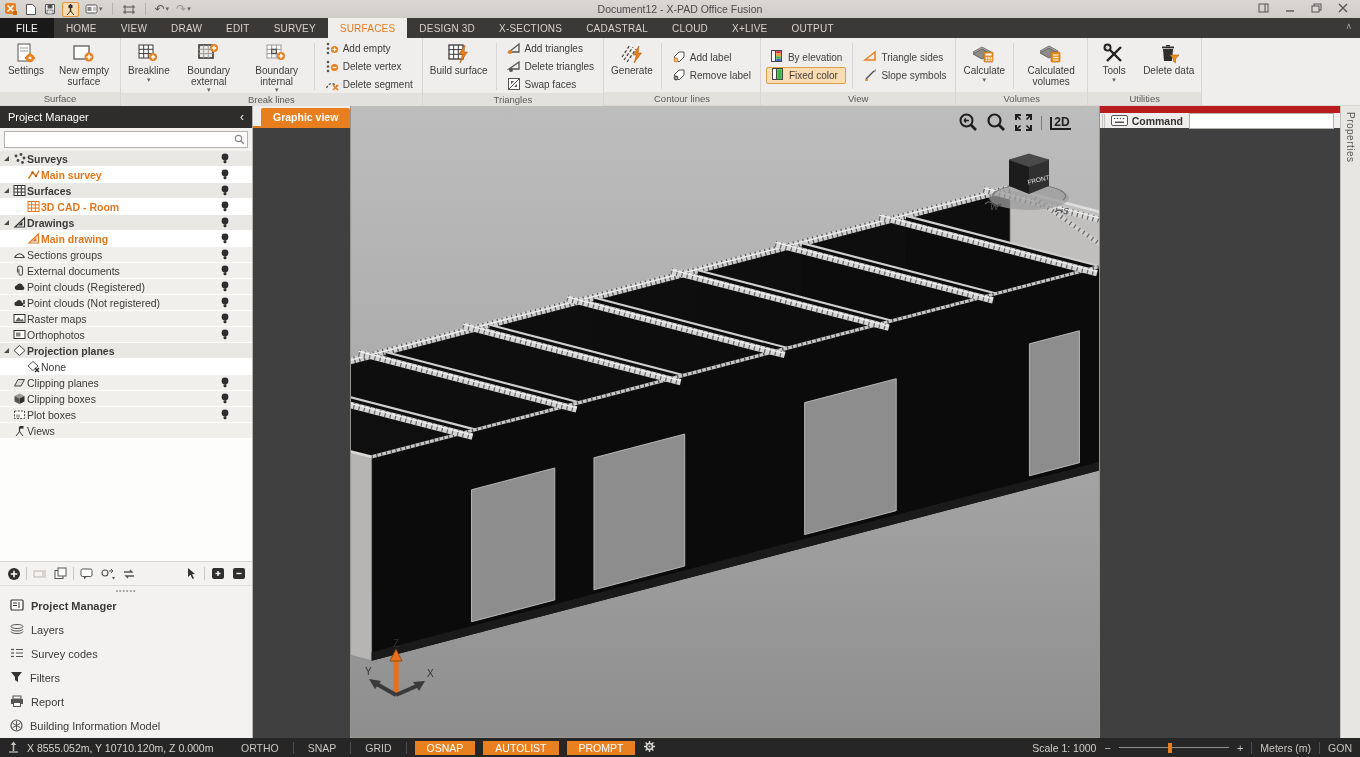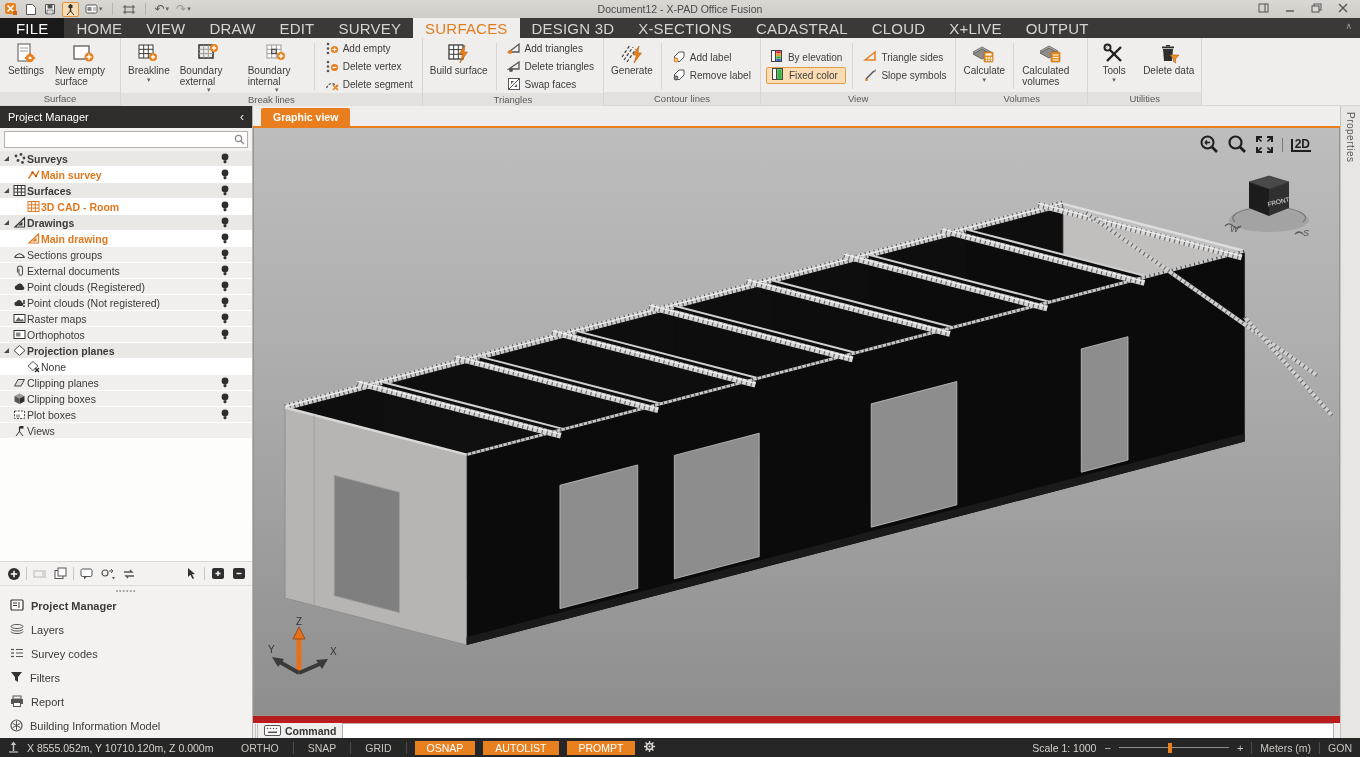--- a/index.html
+++ b/index.html
@@ -12,33 +12,33 @@
 .qat .qi{display:flex;align-items:center;height:15px;padding:0 1px;color:#444}
 .qat .qi svg{display:block}
 .qi.hl{border:1px solid #e0933a;background:#f7dcb4;border-radius:2px}
 .qsep{width:1px;height:12px;background:#b7b4b0;margin:0 3px}
 .qcaret{font-size:7px;color:#666;margin-left:1px}
 .qundo{font-size:12px;color:#555;line-height:12px}
 .ttl{position:absolute;left:0;right:0;text-align:center;font-size:10.5px;color:#4a4a4a;pointer-events:none}
 .winbtns{margin-left:auto;display:flex;align-items:center;gap:16px;padding-right:12px;color:#555}
 
 .tabrow{height:20px;background:#3b3937;display:flex;align-items:stretch;flex:0 0 auto;position:relative}
-.tab{padding:0 12px;display:flex;align-items:center;font-size:15px;color:#d6d3d0;letter-spacing:.2px;cursor:default}
+.tab{padding:0 12px;display:flex;align-items:center;font-size:10px;color:#d6d3d0;letter-spacing:.2px;cursor:default}
 .tab.file{background:#191919;color:#fff;padding:0 16px}
 .tab.active{background:#f0eeec;color:#e07c1f}
 .ribcollapse{position:absolute;right:8px;top:3px;color:#999;font-size:9px}
 .ribcollapse::after{content:"\2227"}
 
 .ribbon{height:68px;background:#f0eeec;display:flex;align-items:stretch;flex:0 0 auto;border-bottom:1px solid #d9d6d3}
 .rgroup{display:flex;flex-direction:column;border-right:1px solid #d8d5d2}
 .rbody{flex:1;display:flex;align-items:stretch;padding:2px 3px 0 3px;gap:2px}
 .rfooter{height:13px;background:#e3e1de;font-size:9.5px;color:#5a5a5a;text-align:center;line-height:13px;padding:0 6px}
 .lbtn{display:flex;flex-direction:column;align-items:center;justify-content:flex-start;padding:2px 4px 0 4px;min-width:46px;border-radius:2px}
 .lbtn .ric{height:24px;display:flex;align-items:center;justify-content:center}
-.rlabel{font-size:10px;line-height:10.5px;text-align:left;color:#3c3c3c;max-width:58px}
+.rlabel{font-size:10px;line-height:10.5px;text-align:center;color:#3c3c3c;max-width:58px}
 .dd::after{content:"\25BE";display:block;text-align:center;font-size:7px;color:#666;line-height:6px}
 .scol{display:flex;flex-direction:column;justify-content:center;gap:1px;padding:0 2px}
 .sbtn{display:flex;align-items:center;gap:4px;height:17px;padding:0 4px;border-radius:2px;font-size:10px;color:#3c3c3c;white-space:nowrap}
 .sbtn.hl{background:#fbdcb3;border:1px solid #dd9e4a}
 .vsep{width:1px;background:#d8d5d2;margin:3px 2px}
 .rspacer{flex:1}
 
 .main{flex:1;display:flex;min-height:0}
 
 .lpanel{width:253px;flex:0 0 auto;background:#f4f2f0;border-right:1px solid #b9b6b2;display:flex;flex-direction:column}
@@ -67,21 +67,21 @@
 .pti{display:flex;align-items:center;justify-content:center;width:17px;height:17px}
 .ptsep{width:1px;height:13px;background:#c9c6c2}
 .ptsp{flex:1}
 .splitter{height:8px;display:flex;align-items:center;justify-content:center;color:#999;font-size:7px;letter-spacing:1px;background:#f4f2f0}
 .splitter::after{content:"\2022\2022\2022\2022\2022\2022"}
 .pnav{flex:0 0 auto;background:#f4f2f0}
 .nitem{height:24px;display:flex;align-items:center;gap:7px;padding:0 10px;font-size:11px;color:#3a3a3a}
 .nitem.sel{font-weight:bold}
 .nitem svg{flex:0 0 auto}
 
-.center{flex:1;display:flex;flex-direction:column;min-width:0;background:#404040}
+.center{flex:1;display:flex;flex-direction:row;min-width:0;background:#404040}
 .gtabbar{height:22px;background:#f0eeec;display:flex;align-items:flex-end;border-bottom:2px solid #e87e1e;padding-left:8px}
 .gtab{background:#e87e1e;color:#fff;font-weight:bold;font-size:10.5px;padding:3px 12px 3px 12px;border-radius:2px 2px 0 0}
 .canvas{flex:1;position:relative;background:linear-gradient(180deg,#bdbdbd 0%,#adadad 40%,#8e8e8e 100%);border:1px solid #98958f;border-top:none;overflow:hidden}
 .canvas svg.model{position:absolute;left:0;top:0}
 .zoomctl{position:absolute;top:6px;right:28px;display:flex;align-items:center;gap:8px;color:#1e1e1e}
 .zoomctl .zsep{width:1px;height:14px;background:#7a7a7a}
 .btn2d{display:flex;align-items:flex-end;font-weight:bold;font-size:12px;color:#1e1e1e;border-left:2px solid #1e1e1e;border-bottom:2px solid #1e1e1e;padding:0 1px 0 2px;line-height:11px}
 .cube{position:absolute;top:38px;right:22px}
 .triad{position:absolute;left:12px;bottom:28px}
 

